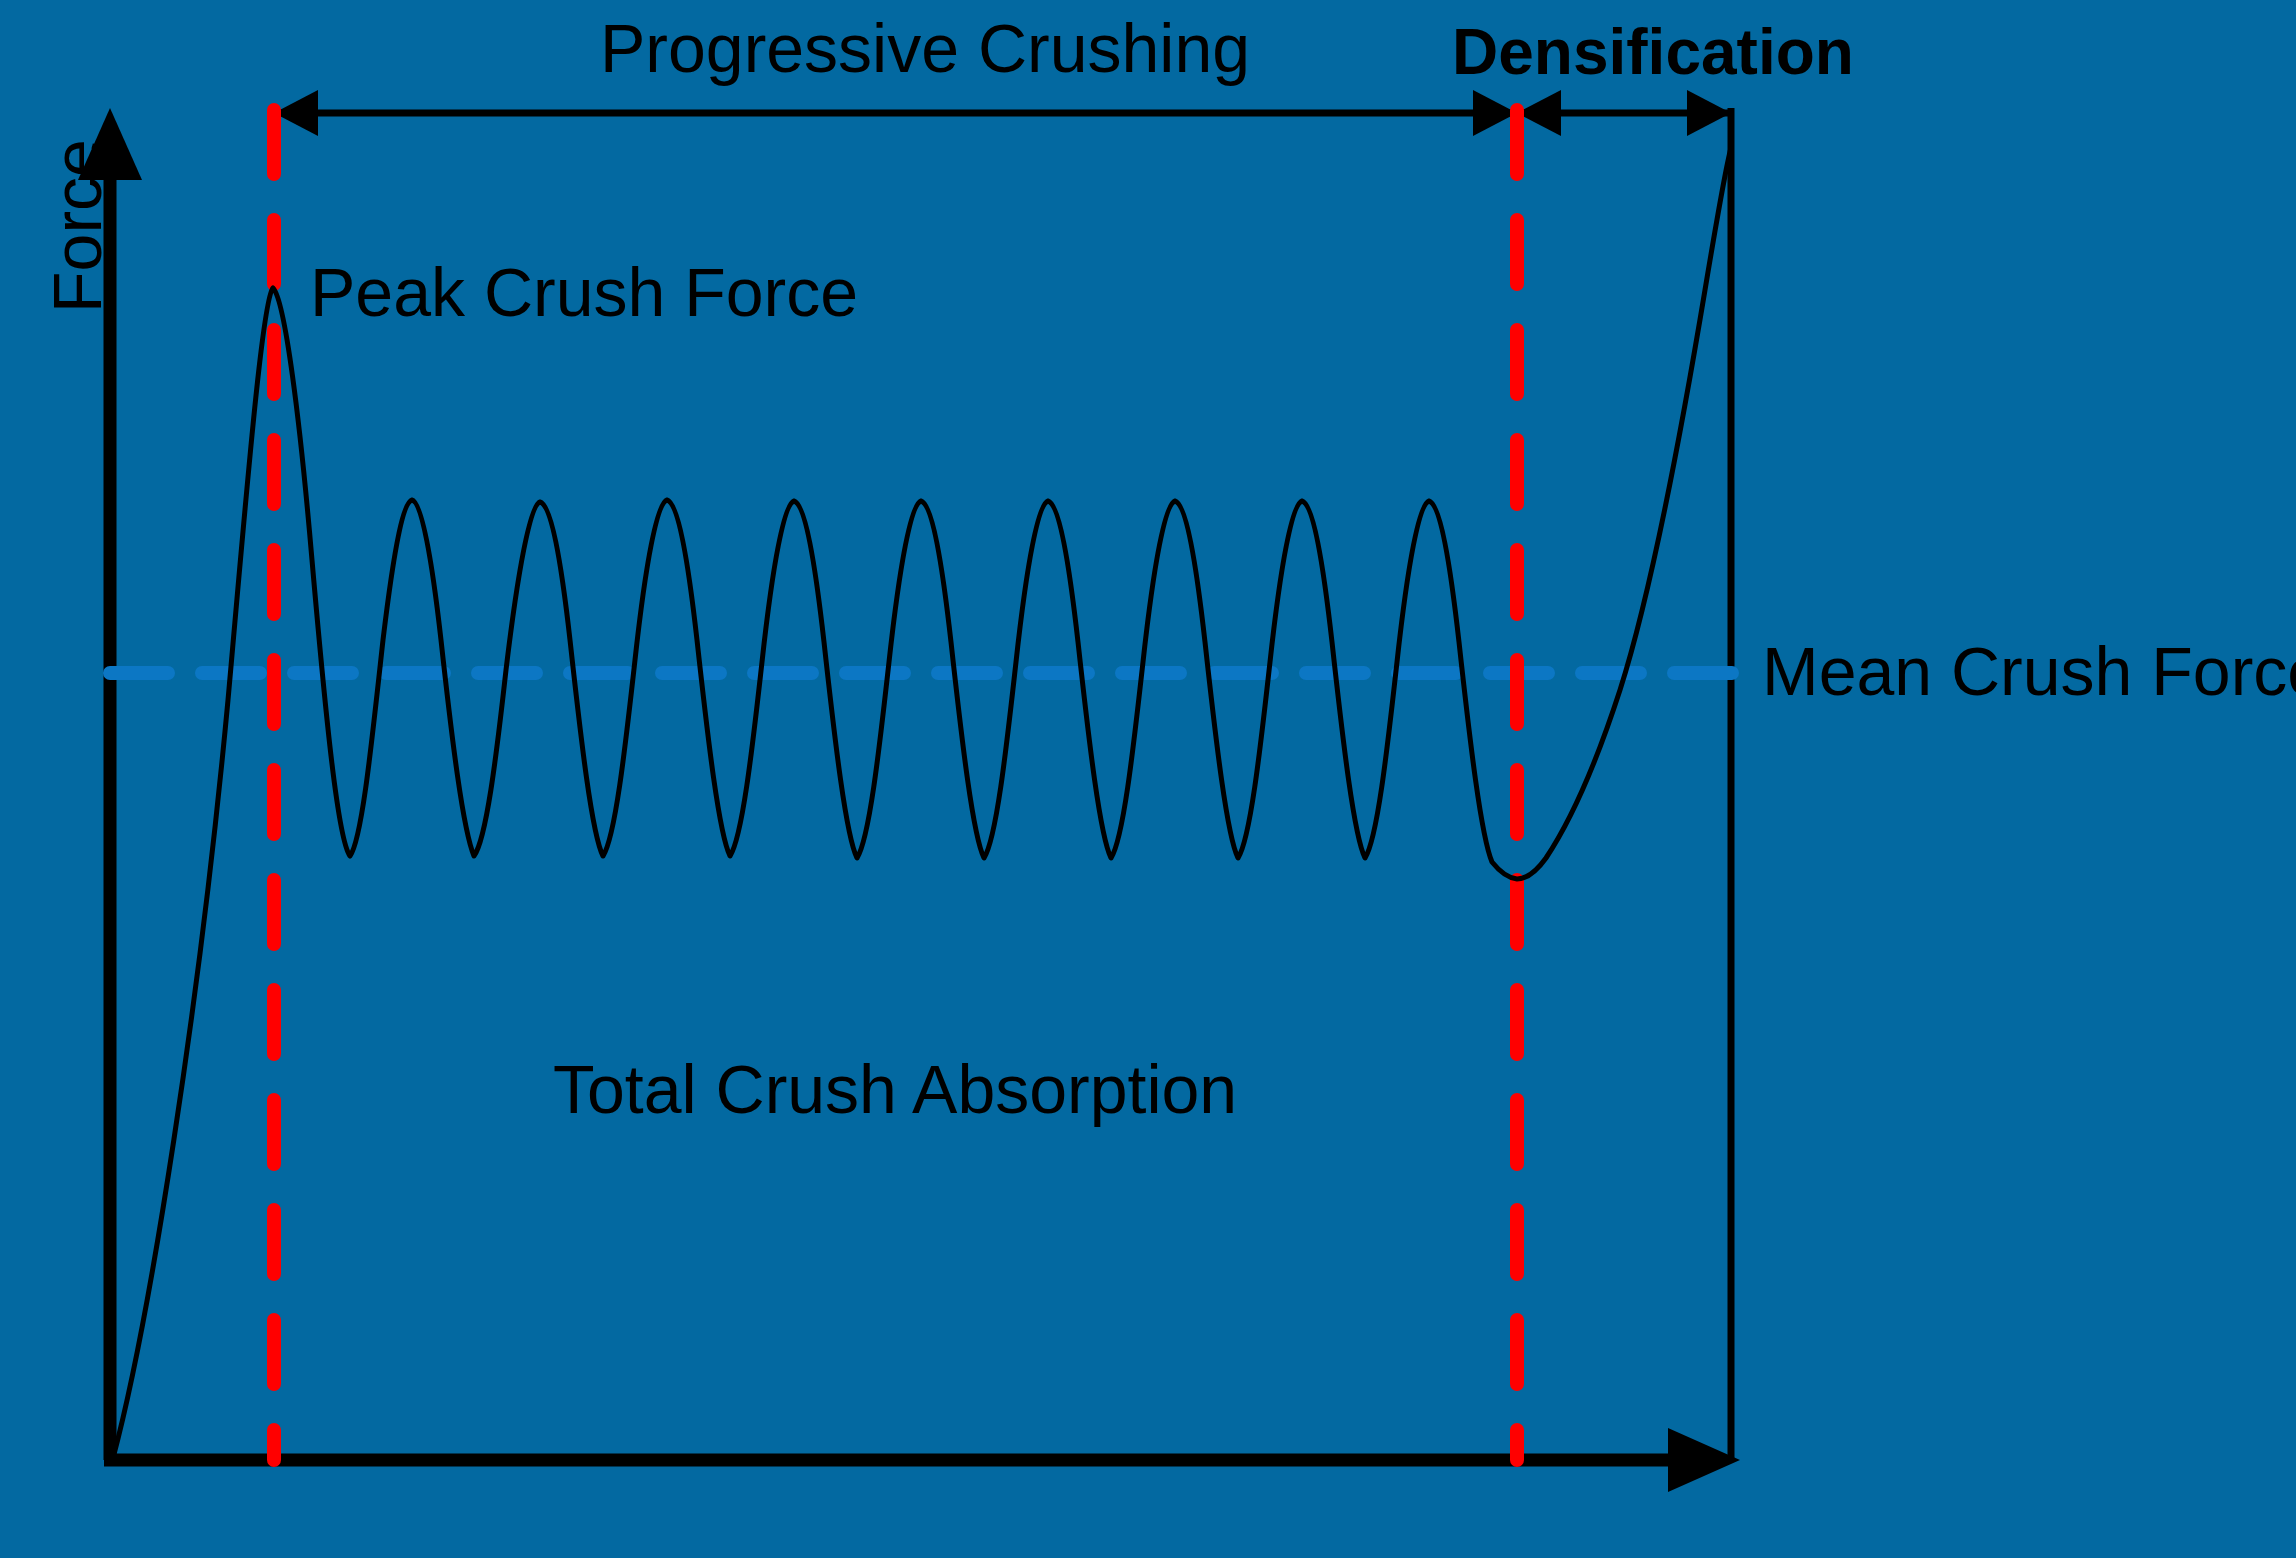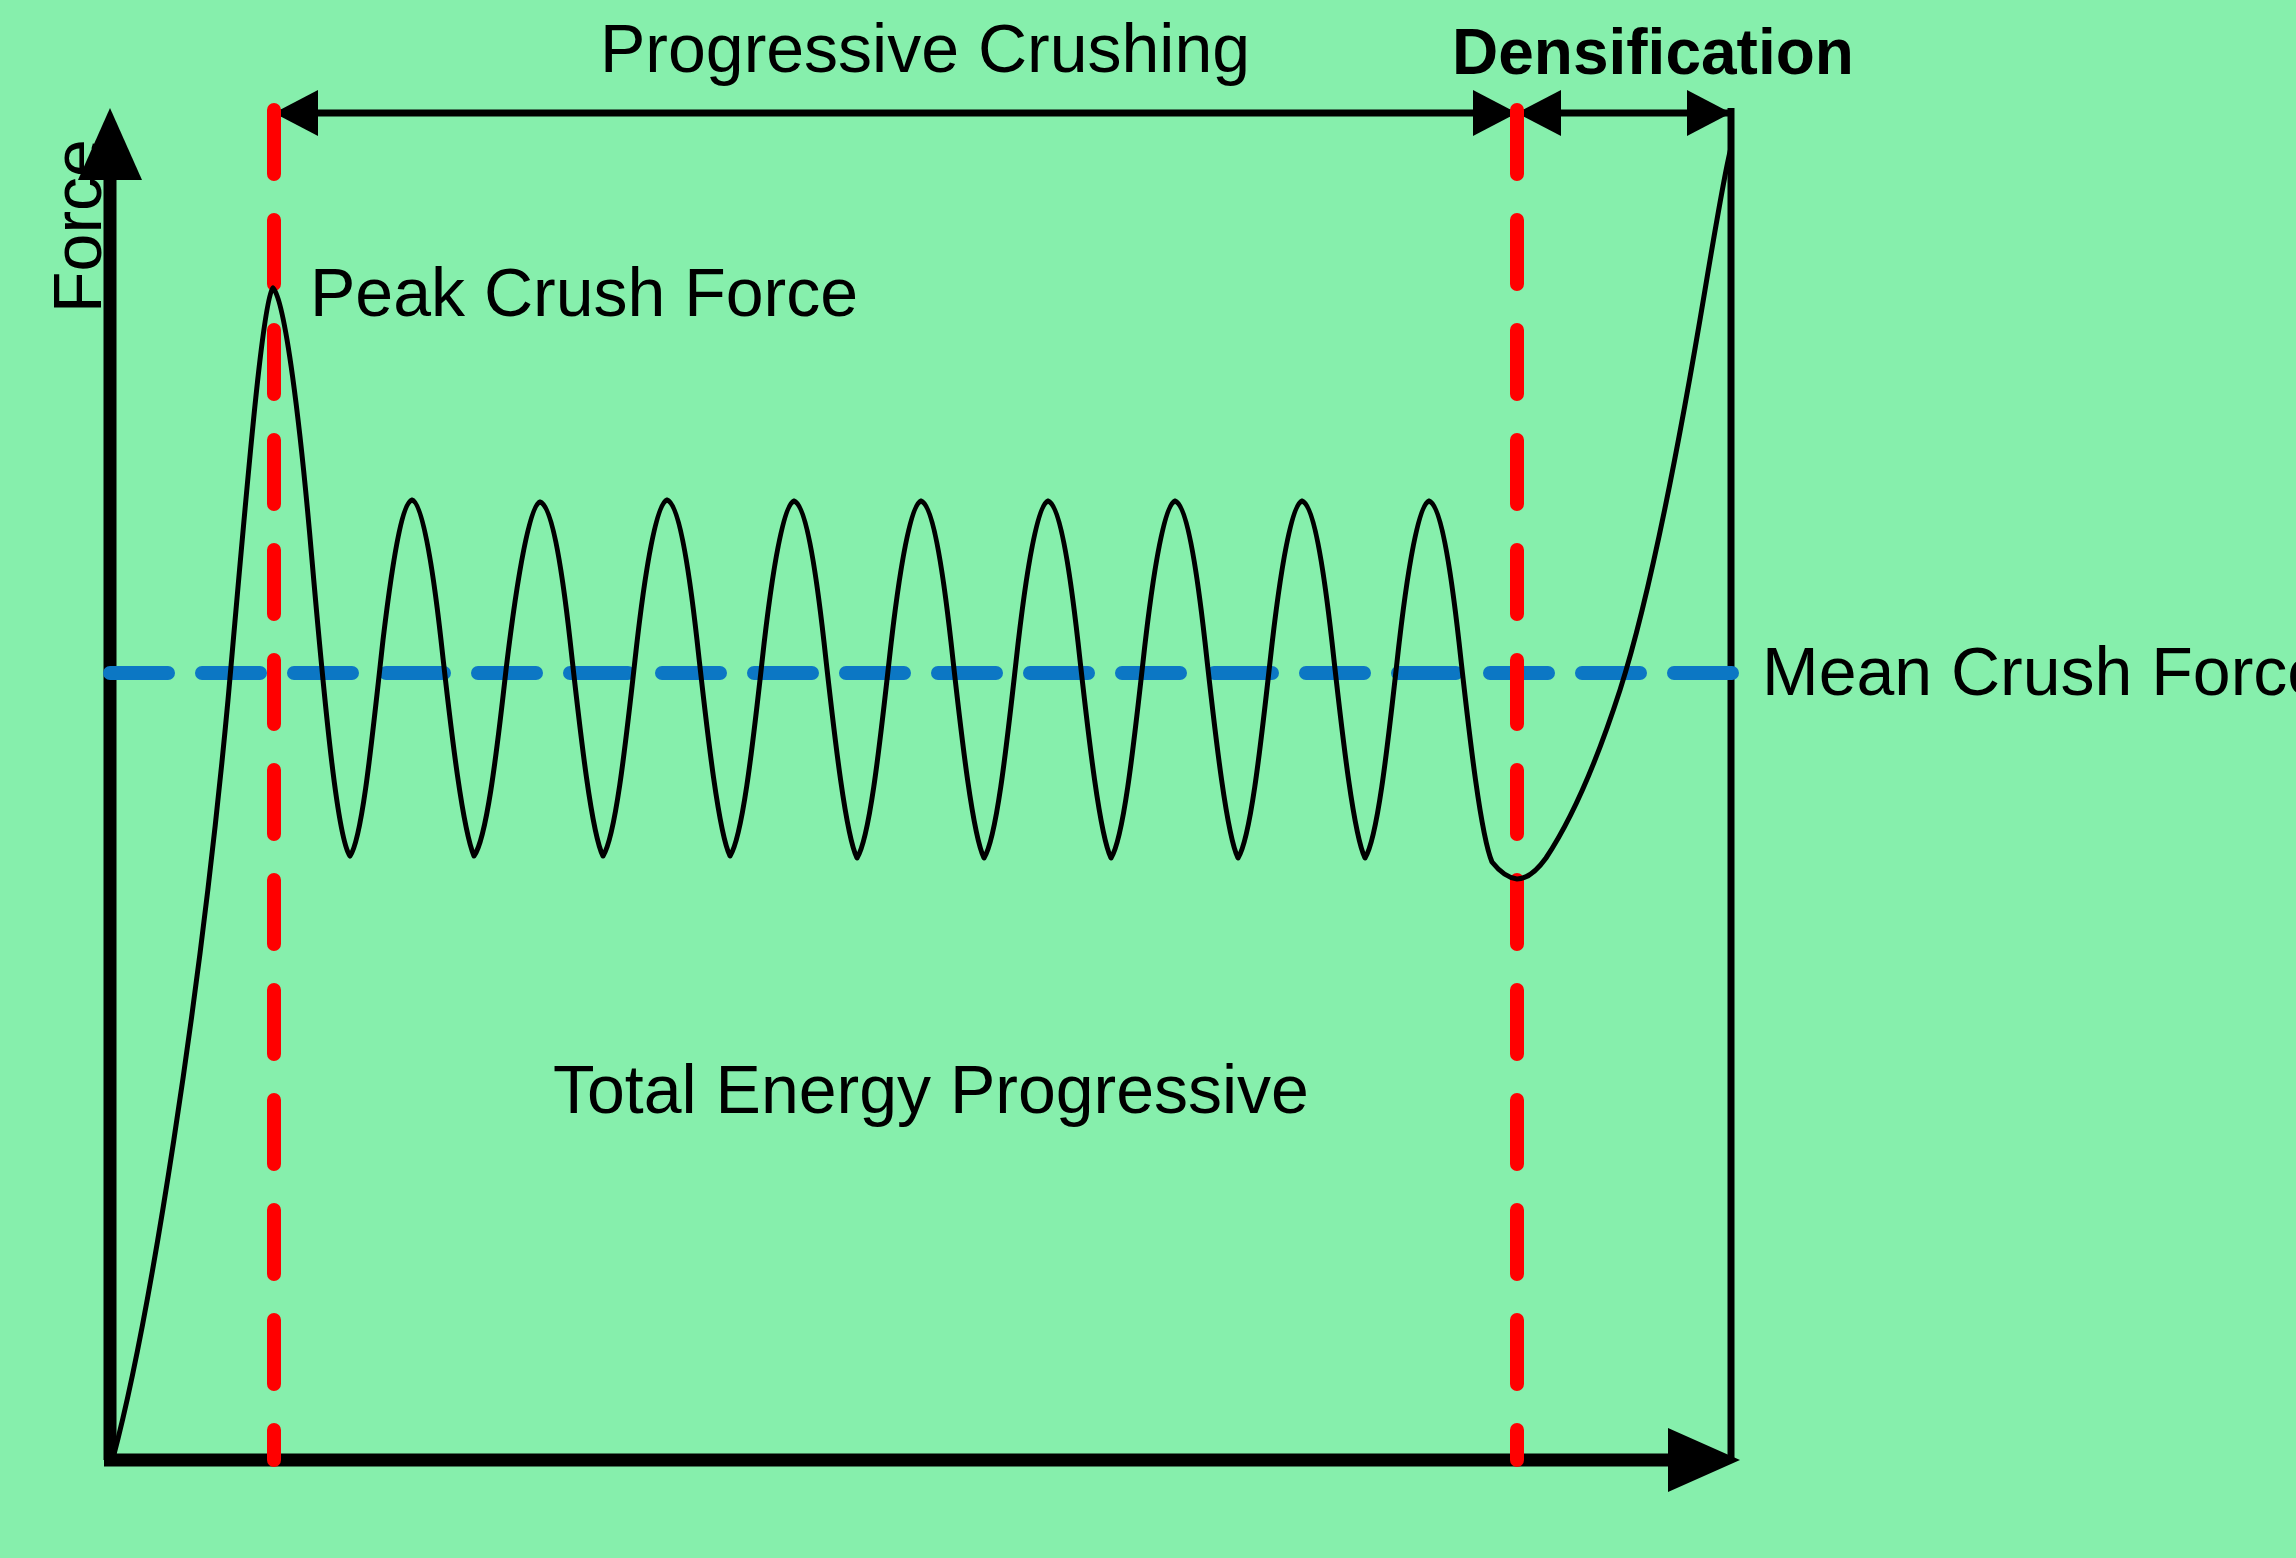--- a/index.html
+++ b/index.html
@@ -4,21 +4,21 @@
 <style>
   html, body {
     margin: 0;
     padding: 0;
     background: #ffffff;
   }
   #root {
     position: relative;
     width: 2296px;
     height: 1558px;
-    background: #86efac;
+    background: #0369a1;
     font-family: "Liberation Sans", sans-serif;
     overflow: hidden;
   }
   #chart-svg {
     position: absolute;
     top: 0;
     left: 0;
     width: 2296px;
     height: 1558px;
   }
@@ -160,18 +160,18 @@
   </svg>
 
   <div class="lbl" id="label-progressive-crushing">Progressive Crushing</div>
 
   <div class="lbl" id="label-densification">Densification</div>
 
   <div class="lbl" id="label-peak-crush-force">Peak Crush Force</div>
 
   <div class="lbl" id="label-mean-crush-force">Mean Crush Force</div>
 
-  <div class="lbl" id="label-total-energy-absorption">Total Energy Progressive</div>
+  <div class="lbl" id="label-total-energy-absorption">Total Crush Absorption</div>
 
 
   <div class="lbl" id="label-axis-force">Force</div>
 
 </div>
 
 </body></html>

